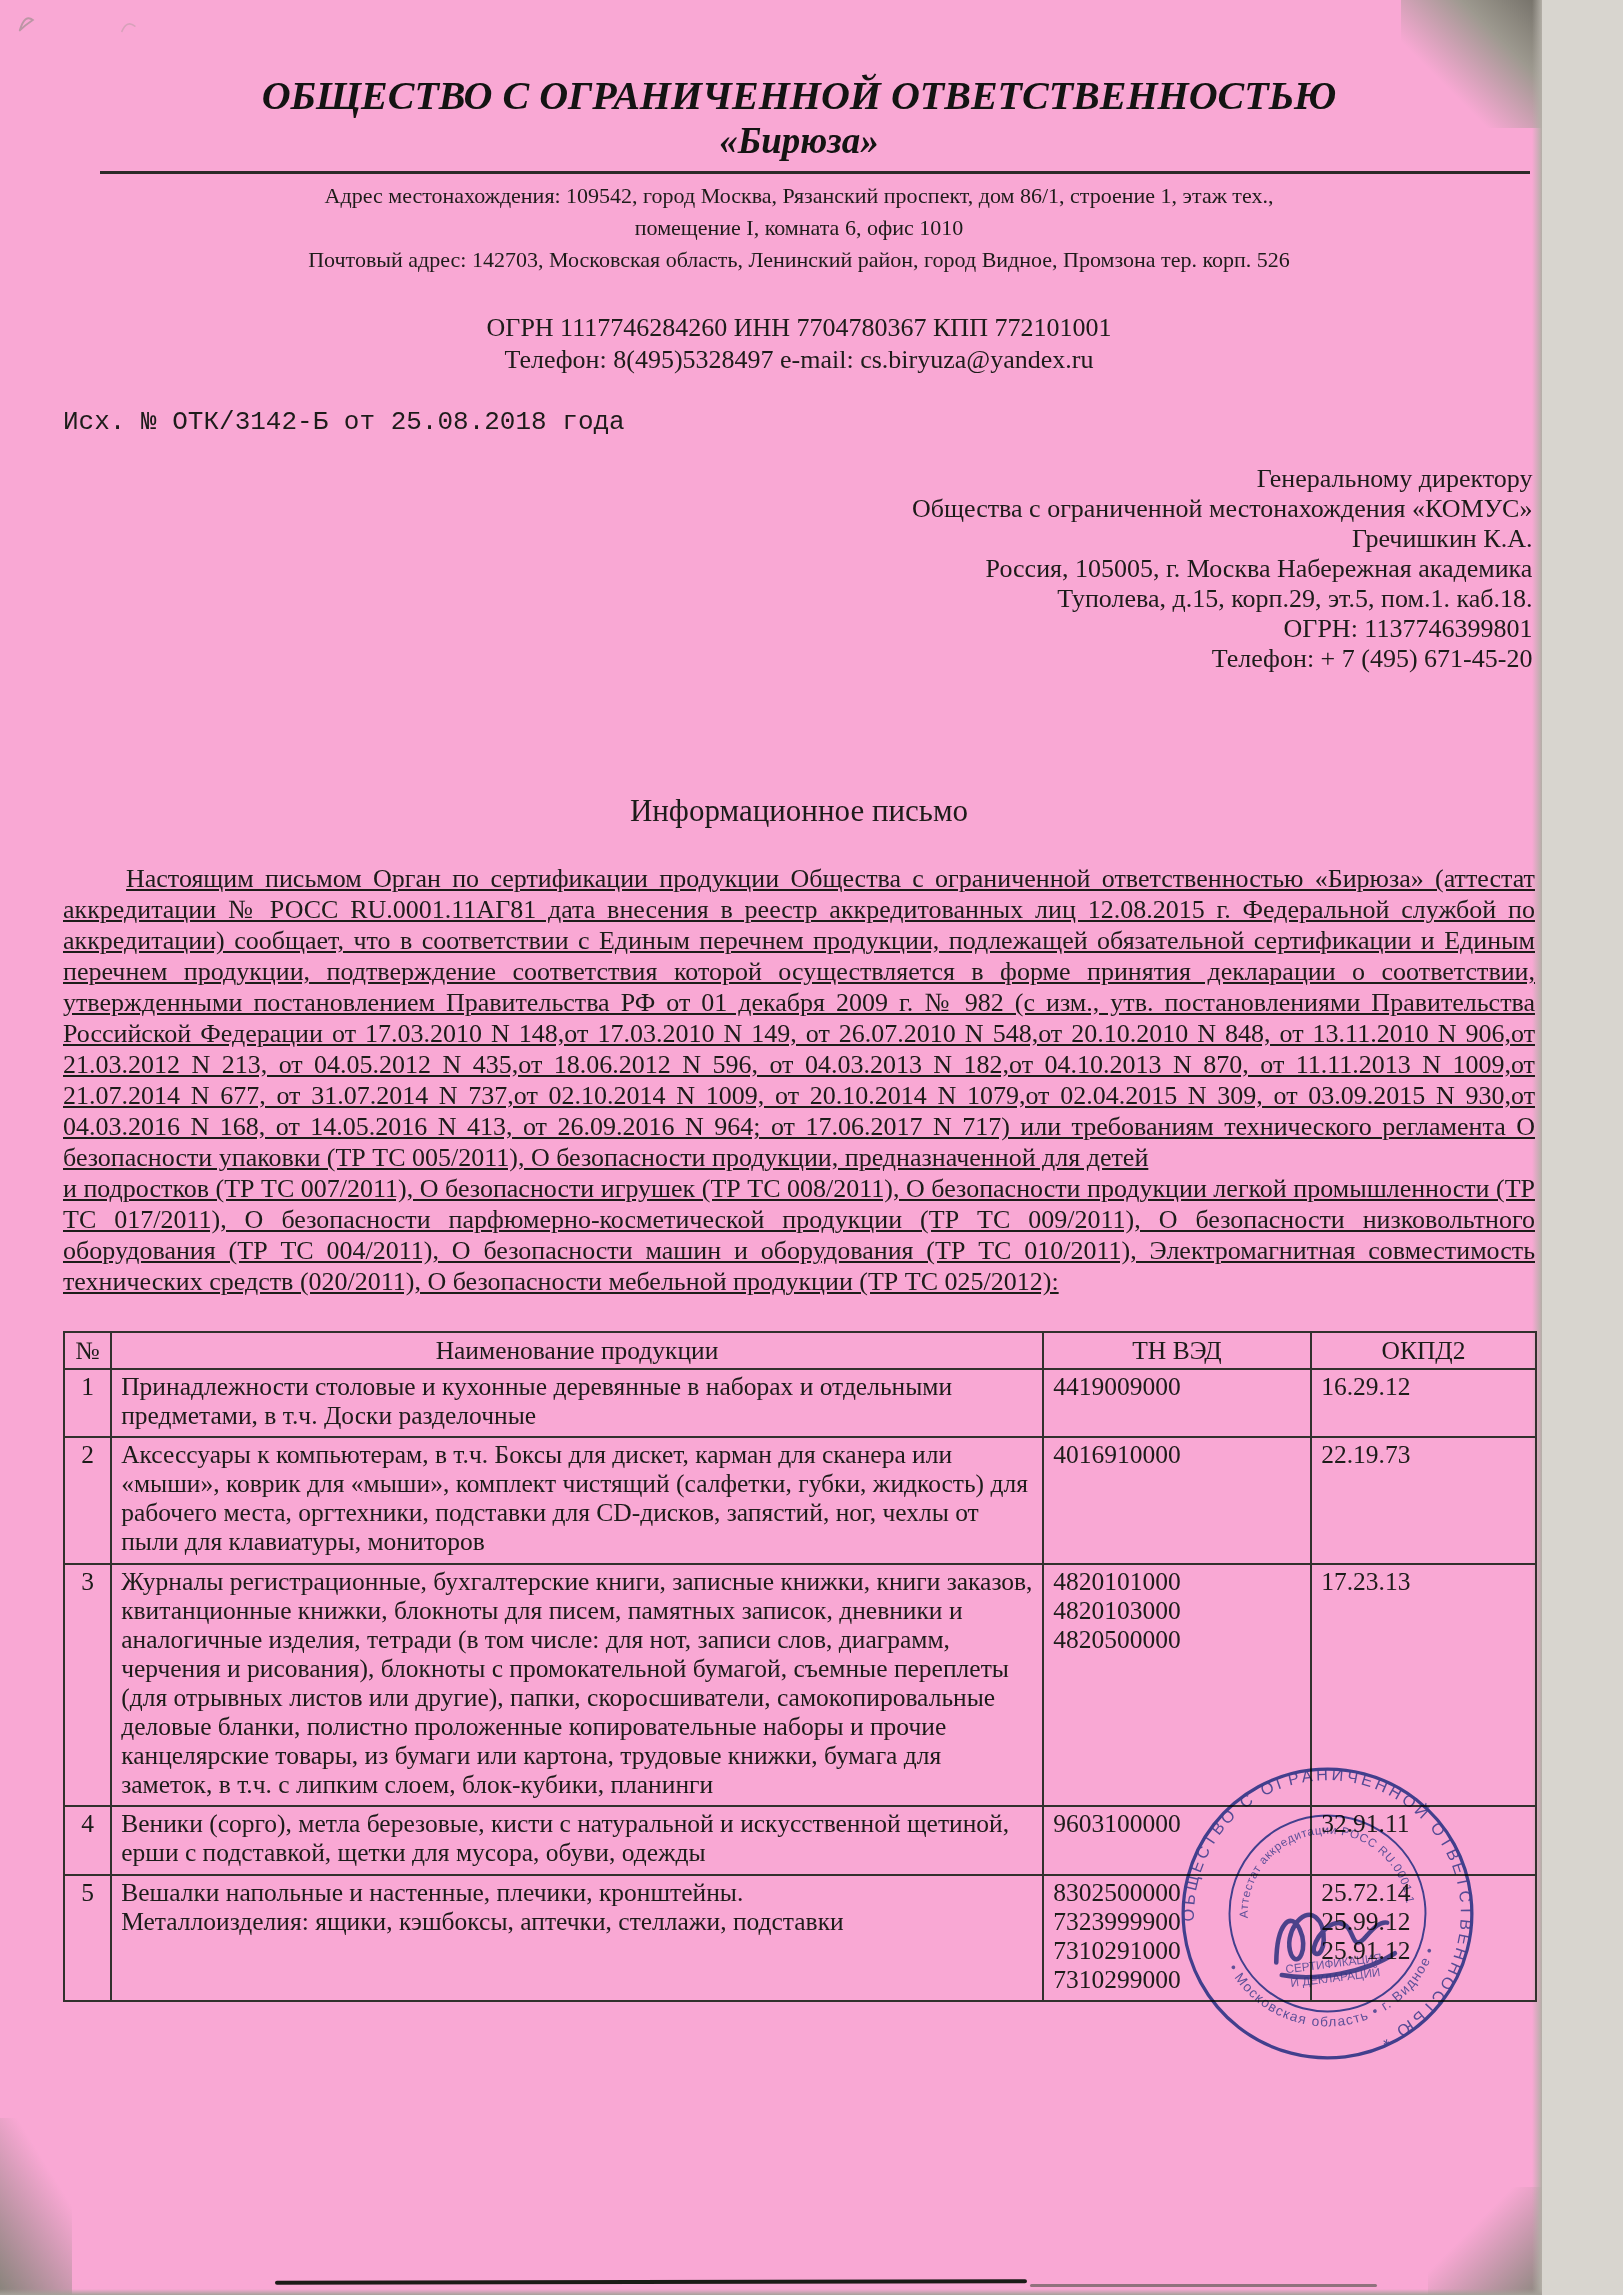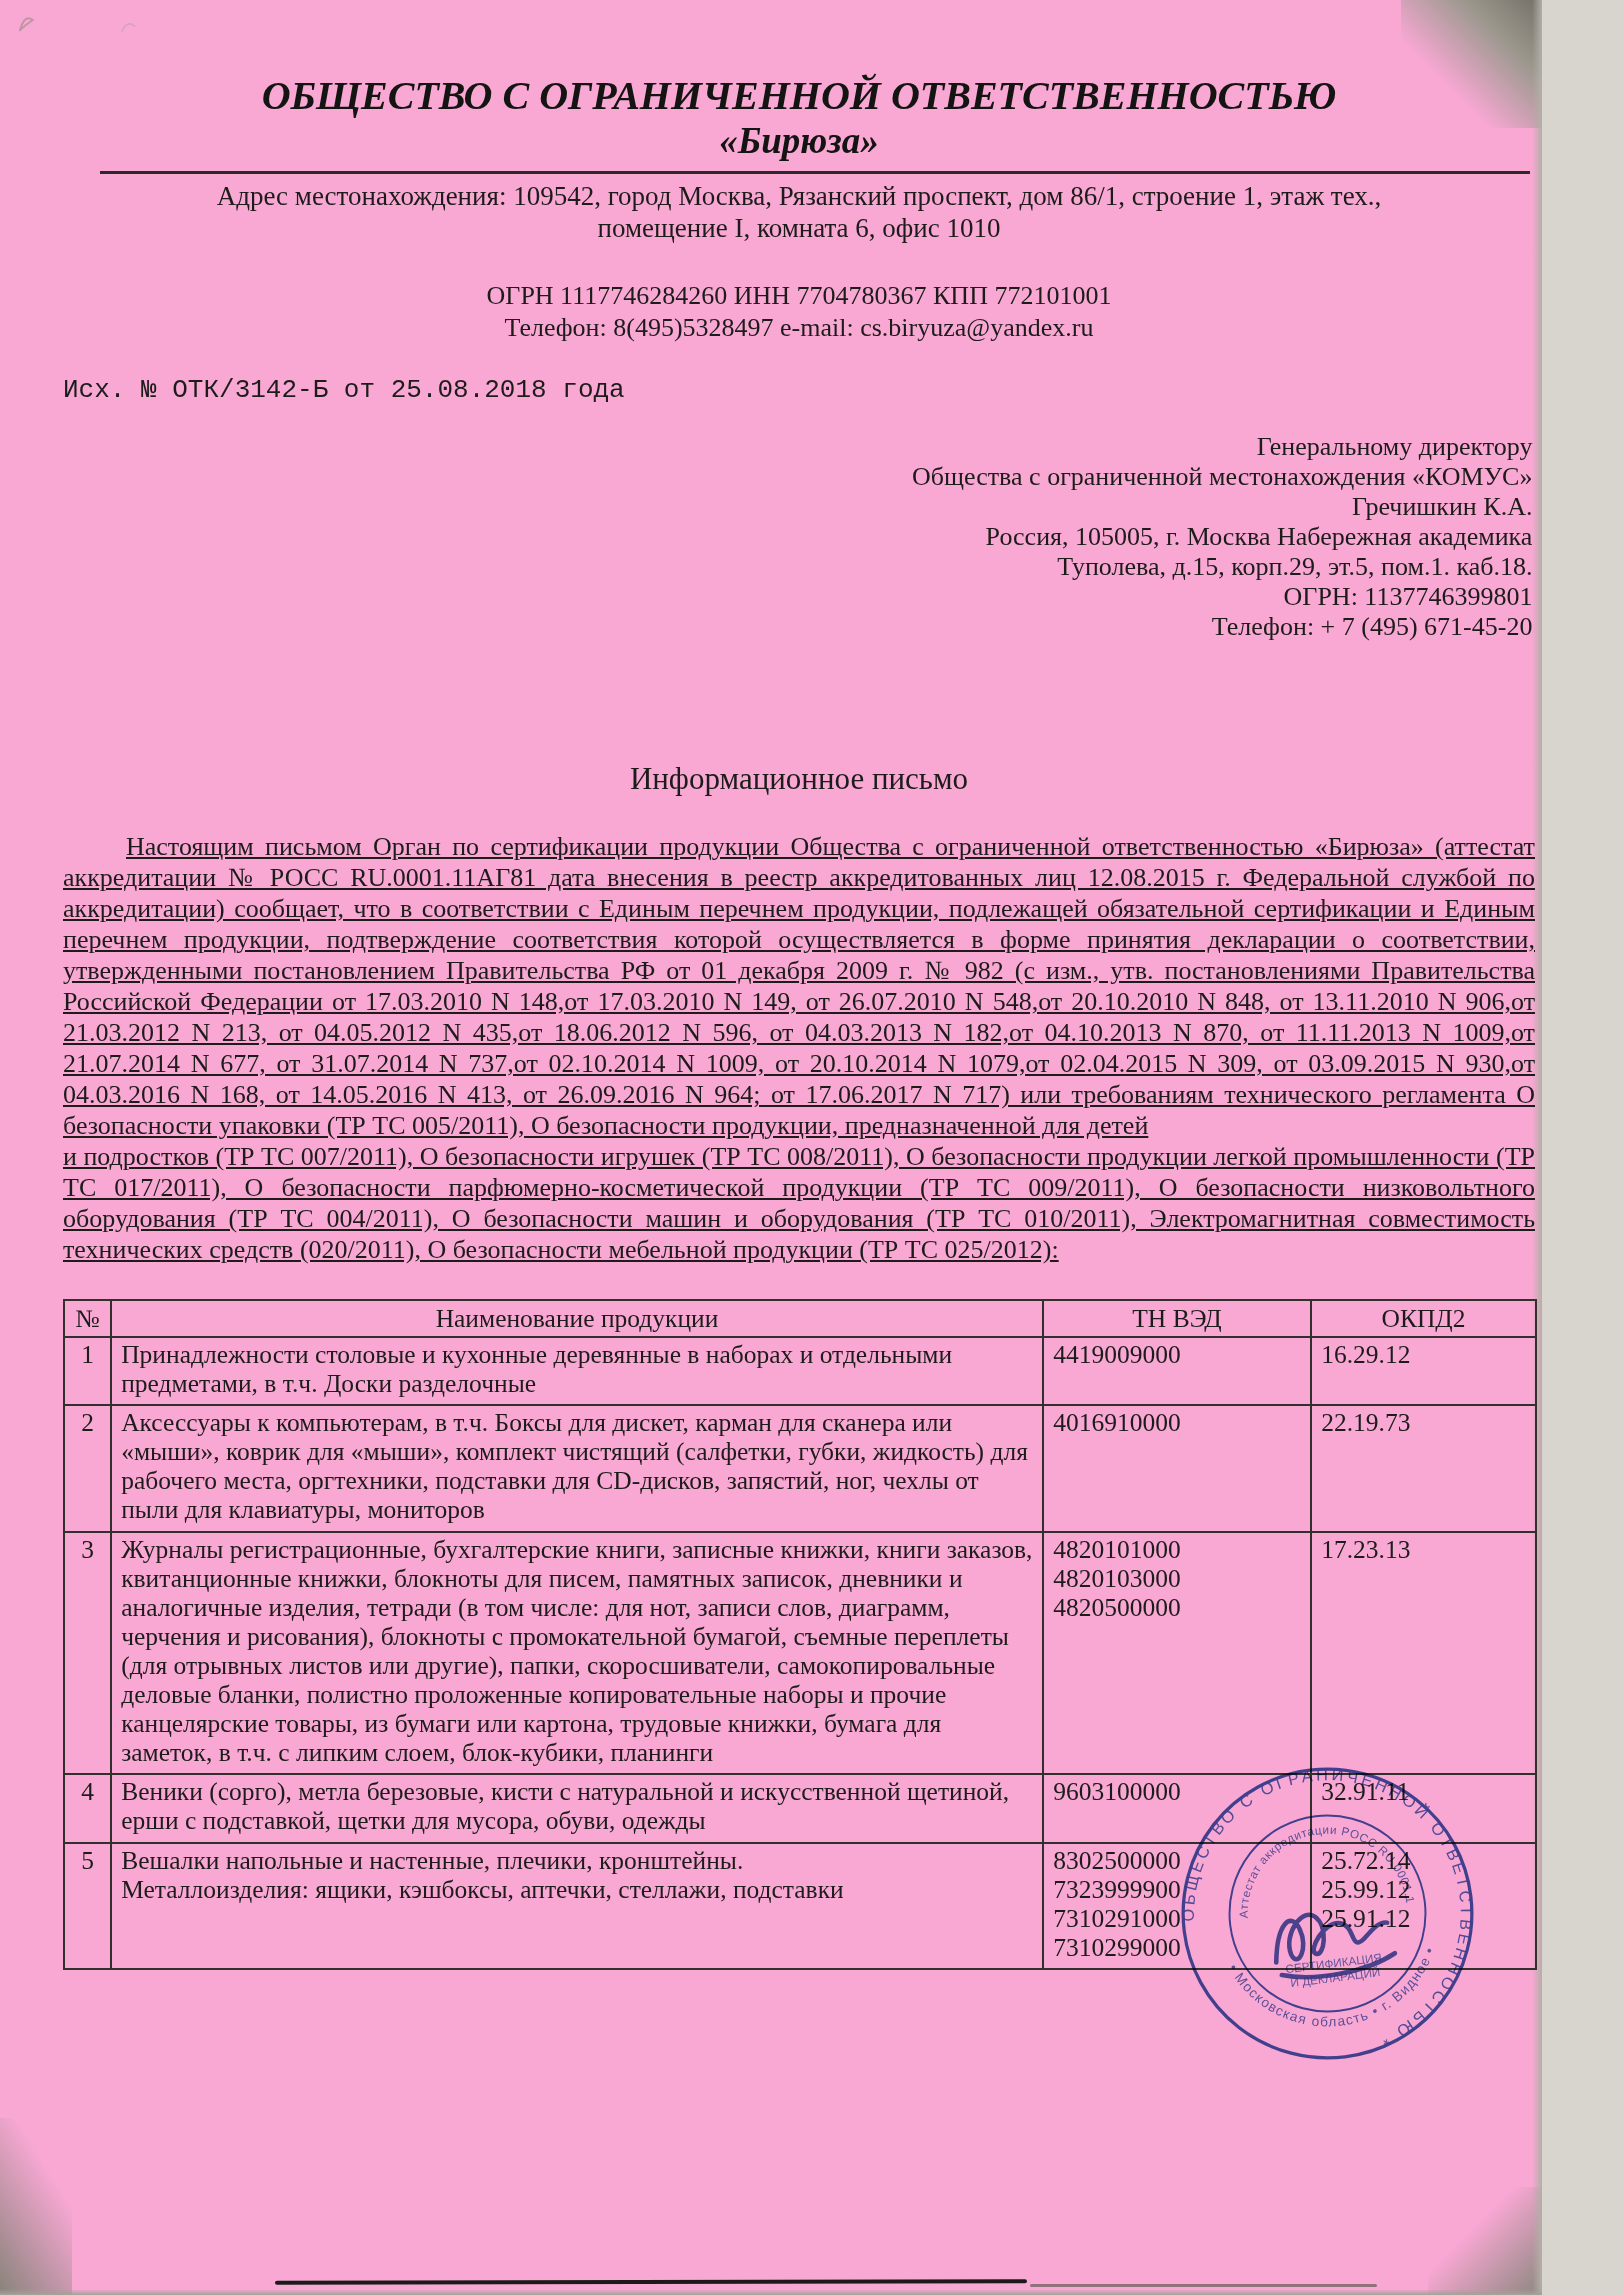--- a/index.html
+++ b/index.html
@@ -11,21 +11,21 @@
     font-family:"Liberation Serif","DejaVu Serif",serif;
     color:#1d1c1a;
     overflow:hidden;
   }
   .content { position:absolute; left:63px; top:0; width:1472px; }
 
   .company-line1 { margin-top:73px; text-align:center; font-weight:bold; font-style:italic; font-size:40px; line-height:46px; color:#141413; }
   .company-line2 { text-align:center; font-weight:bold; font-style:italic; font-size:37px; line-height:44px; color:#141413; }
   .head-rule { border-bottom:3.9px solid #2b2a28; margin:7.9px 5.2px 0 37px; }
 
-  .addr-block { margin-top:6.5px; text-align:center; font-size:27px; line-height:32px; }
+  .addr-block { margin-top:6.5px; text-align:center; font-size:22px; line-height:32px; }
   .ogrn-block { margin-top:36px; text-align:center; font-size:26px; line-height:32px; }
   .outref { margin-top:30px; font-size:26px; line-height:32px;font-family:Liberation Mono, monospace; }
 
   .recipient { margin-top:26px; text-align:right; font-size:26px; line-height:30px; padding-right:2.6px; }
 
   .subject { margin-top:121px; text-align:center; font-size:31px; line-height:32px; }
 
   .body-par {
     margin-top:36px;
     font-size:26px; line-height:31px;
@@ -102,20 +102,21 @@
 
   <div class="content">
 
     <div>
       <div class="company-line1">ОБЩЕСТВО С ОГРАНИЧЕННОЙ ОТВЕТСТВЕННОСТЬЮ</div>
       <div class="company-line2">«Бирюза»</div>
       <div class="head-rule"></div>
       <div class="addr-block">
         <div>Адрес местонахождения: 109542, город Москва, Рязанский проспект, дом 86/1, строение 1, этаж тех.,</div>
         <div>помещение I, комната 6, офис 1010</div>
+        <div>Почтовый адрес: 142703, Московская область, Ленинский район, город Видное, Промзона тер. корп. 526</div>
       </div>
       <div class="ogrn-block">
         <div>ОГРН 1117746284260 ИНН 7704780367 КПП 772101001</div>
         <div>Телефон: 8(495)5328497 e-mail: cs.biryuza@yandex.ru</div>
       </div>
     </div>
 
     <div class="outref">Исх. № ОТК/3142-Б от 25.08.2018 года</div>
 
     <div class="recipient">

